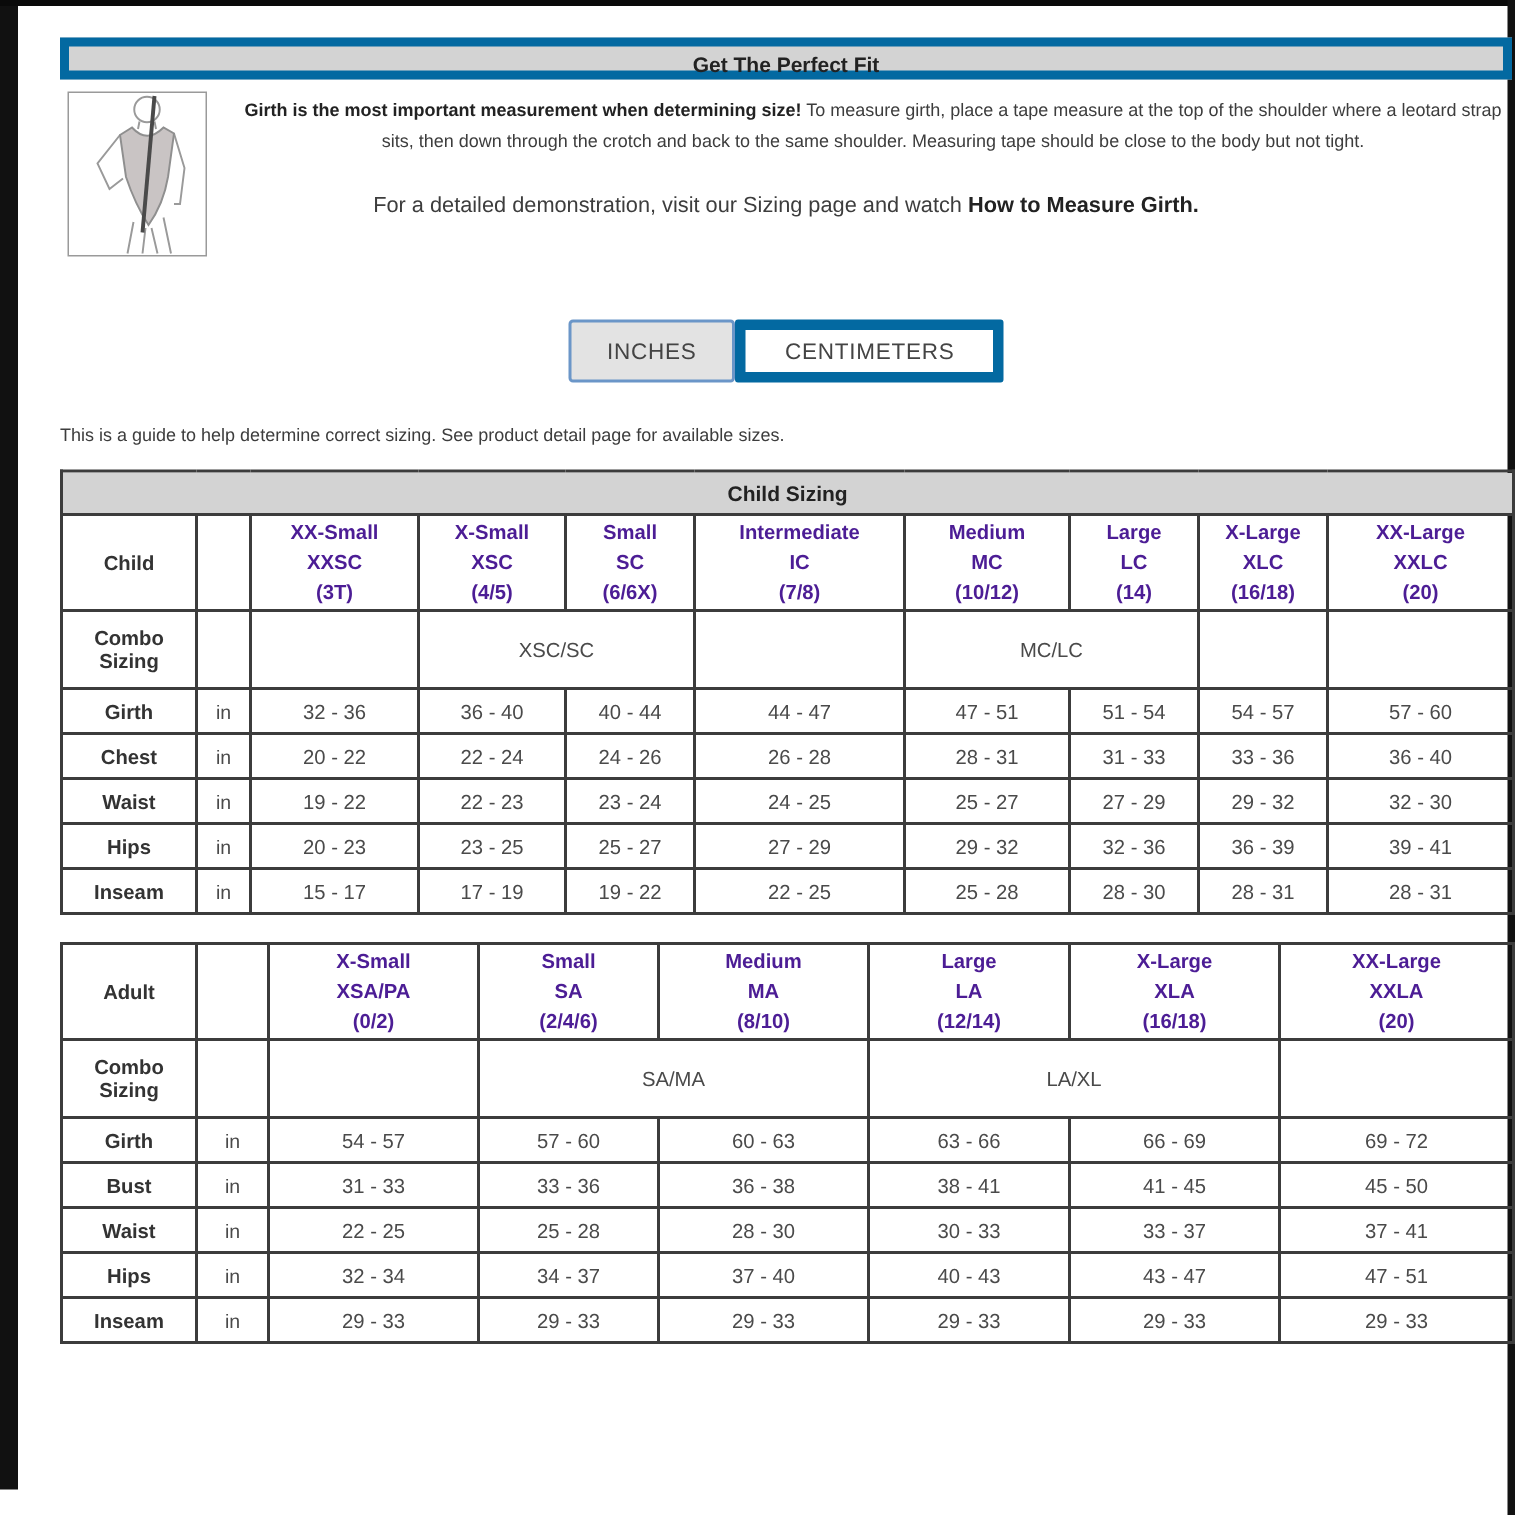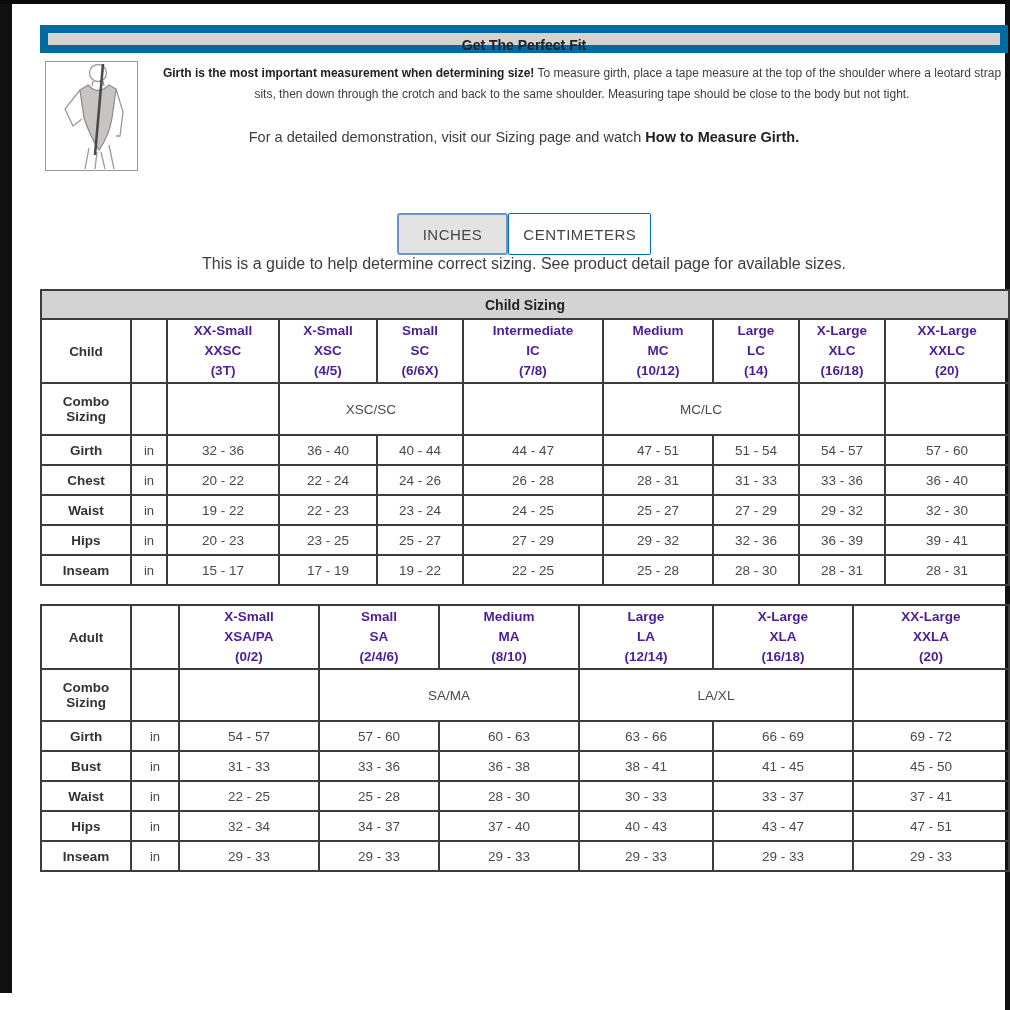--- a/index.html
+++ b/index.html
@@ -5,38 +5,38 @@
   * { margin:0; padding:0; box-sizing:border-box; }
   html,body { width:1010px; height:1010px; background:#fff;
     font-family:"Liberation Sans","DejaVu Sans",sans-serif; overflow:hidden; position:relative; }
 
   .frame-top   { position:absolute; top:0; left:0; width:1010px; height:4px; background:#0a0a0a; }
   .frame-left  { position:absolute; top:4px; left:0; width:12px; height:989px; background:#111; }
   .frame-right { position:absolute; top:0; right:0; width:5px; height:1010px; background:#111; }
 
   .content { position:absolute; left:40px; top:25px; width:968px; }
 
-  .title-bar { background:#d3d3d3; border:8px solid #0369a1; height:28px; line-height:24px;
+  .title-bar { background:#d3d3d3; border:6px solid #0369a1; height:28px; line-height:24px;
     text-align:center; font-weight:bold; font-size:14px; color:#222; }
 
   .intro { position:relative; margin-top:8px; min-height:114px; }
   .figure-box { position:absolute; left:5px; top:0; width:93px; height:110px;
     border:1px solid #9a9a9a; background:#fff; }
   .intro-par { margin-left:116px; text-align:center; font-size:12px; color:#3d3d3d;
     line-height:21px; padding-top:2px; }
   .intro-par b, .demo-line b { color:#222; }
   .demo-line { text-align:center; font-size:14.5px; color:#3d3d3d; margin-top:24px; }
 
   .toggle-row { margin-top:38px; display:flex; justify-content:center; align-items:center; }
   .btn { height:42px; font-size:15px; color:#444; letter-spacing:0.5px; cursor:pointer;
     font-family:"Liberation Sans","DejaVu Sans",sans-serif; }
   .btn-inches { background:#e3e3e3; border:2px solid #6b96c8; border-radius:3px; padding:0 24px; }
-  .btn-cm { background:#fff; border:1px solid #0369a1; border-radius:2px; padding:0 14px; }
-
-  .guide-note { text-align:center; font-size:16px; color:#3d3d3d; }
+  .btn-cm { background:#fff; border:7px solid #0369a1; border-radius:2px; padding:0 26px; }
+
+  .guide-note { margin-top:28px; font-size:12px; color:#3d3d3d; }
 
   table.size-table { border-collapse:collapse; width:968px; table-layout:fixed;
     font-size:13.5px; color:#4a4a4a; margin-top:16px; }
   table.size-table td { border:2px solid #3c3c3c; text-align:center; vertical-align:middle;
     padding:0; overflow:hidden; }
   td.section-title { background:#d3d3d3; font-weight:bold; font-size:14px; color:#222; height:29px; }
   td.size-head { font-weight:bold; color:#4c1d95; height:64px; line-height:20px; }
   td.row-head { font-weight:bold; color:#333; }
   td.combo-cell { height:52px; }
   tr.data-row td { height:30px; }

